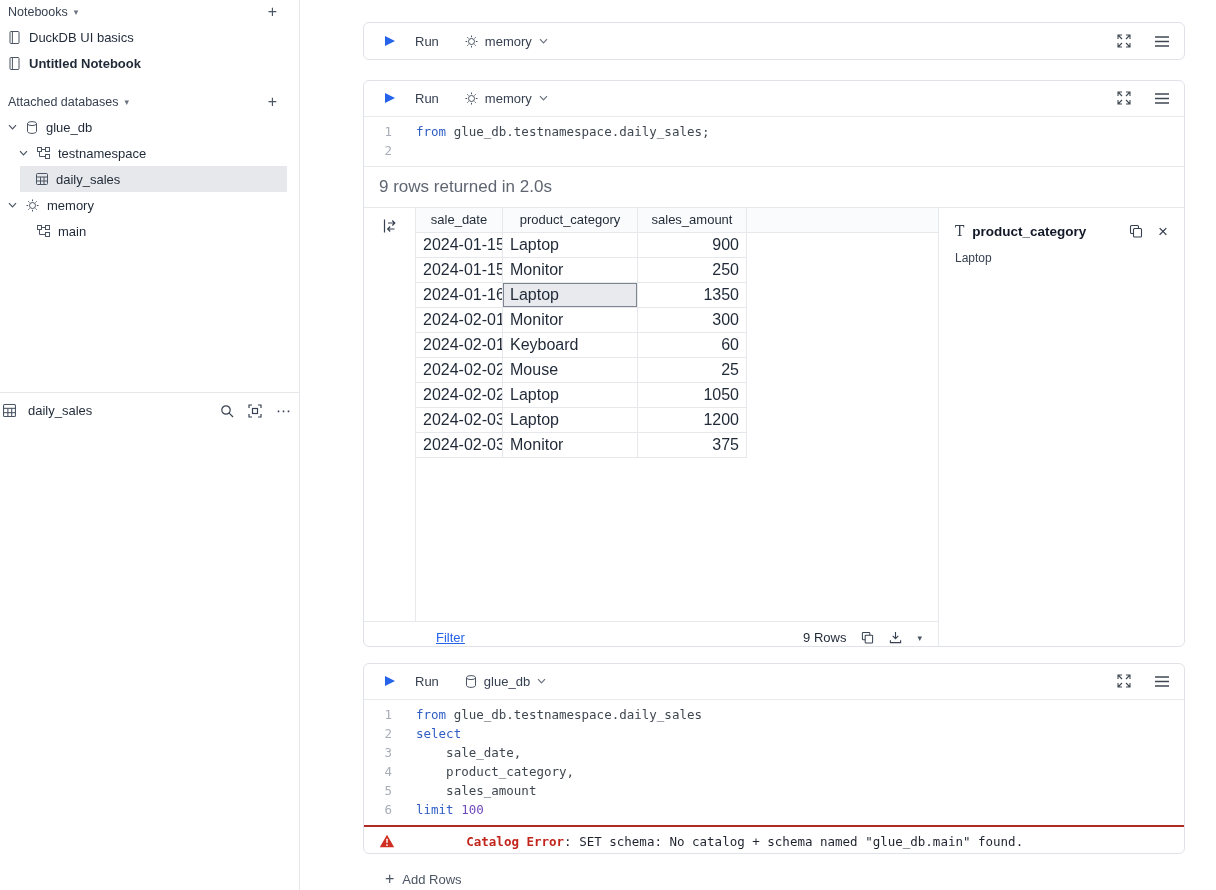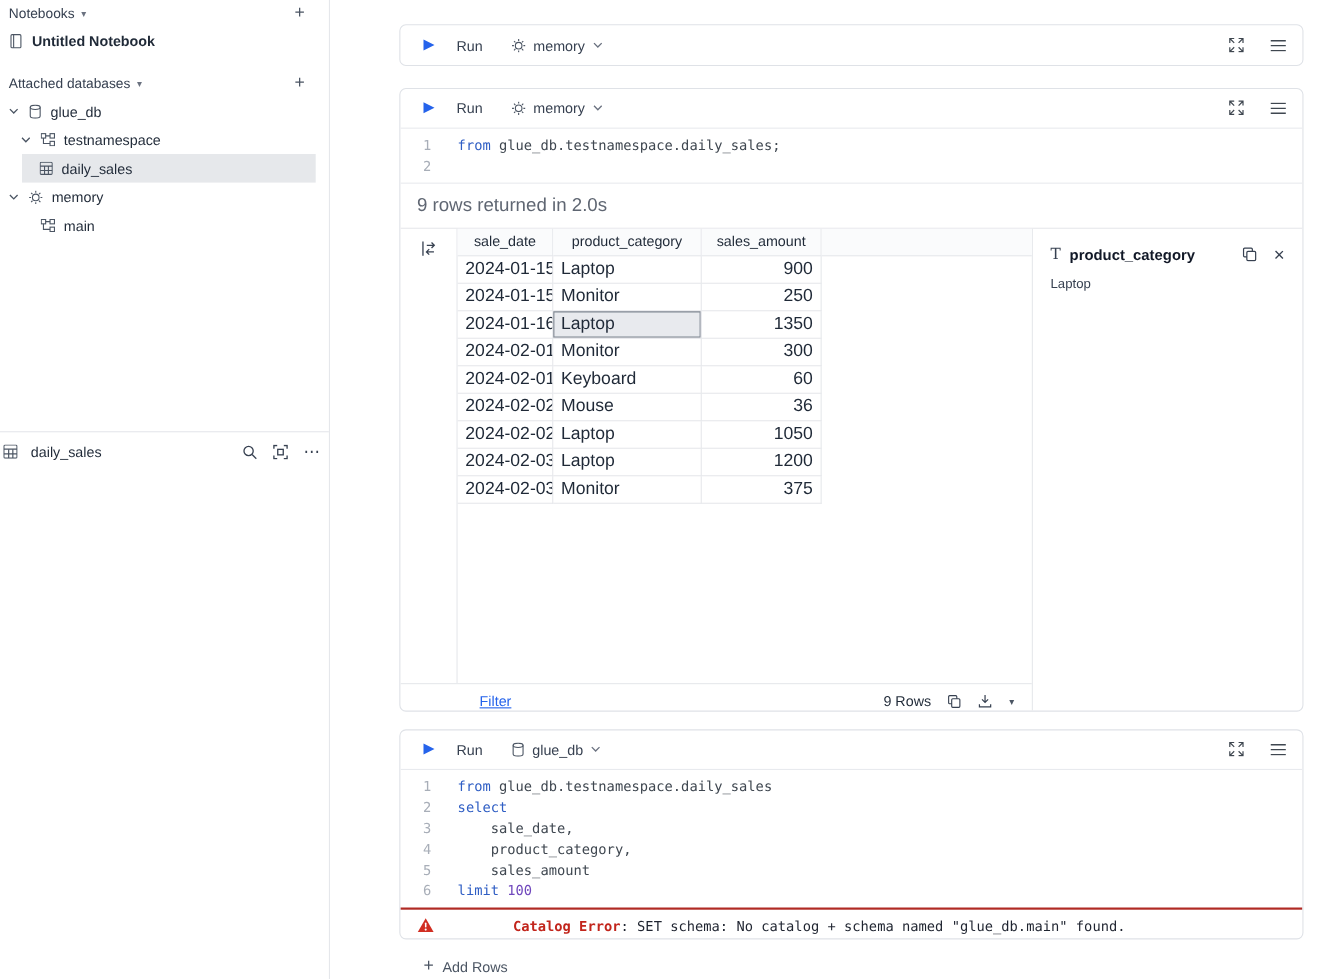--- a/index.html
+++ b/index.html
@@ -122,20 +122,29 @@
 
   <aside class="sidebar">
     <div class="sidebar-top">
 
       <div class="side-header">
         <span>Notebooks</span>
         <span class="caret">▾</span>
         <span class="plus">+</span>
       </div>
 
+      <div class="nb-item">
+        <span>
+          <svg width="11" height="13" viewBox="0 0 11 13" fill="none" stroke="#4b5563">
+              <rect x="1" y="0.5" width="9" height="12" rx="1"></rect>
+              <line x1="3.4" y1="0.5" x2="3.4" y2="12.5"></line>
+            </svg>
+        </span>
+        <span>DuckDB UI basics</span>
+      </div>
       <div class="nb-item active">
         <span>
           <svg width="11" height="13" viewBox="0 0 11 13" fill="none" stroke="#4b5563">
               <rect x="1" y="0.5" width="9" height="12" rx="1"></rect>
               <line x1="3.4" y1="0.5" x2="3.4" y2="12.5"></line>
             </svg>
         </span>
         <span>Untitled Notebook</span>
       </div>
 
@@ -404,21 +413,21 @@
               </div>
               <div class="trow">
                 <div class="td">2024-02-01</div>
                 <div class="td">Keyboard</div>
                 <div class="td num">60</div>
                 <div class="td blank"></div>
               </div>
               <div class="trow">
                 <div class="td">2024-02-02</div>
                 <div class="td">Mouse</div>
-                <div class="td num">36</div>
+                <div class="td num">25</div>
                 <div class="td blank"></div>
               </div>
               <div class="trow">
                 <div class="td">2024-02-02</div>
                 <div class="td">Laptop</div>
                 <div class="td num">1050</div>
                 <div class="td blank"></div>
               </div>
               <div class="trow">
                 <div class="td">2024-02-03</div>

